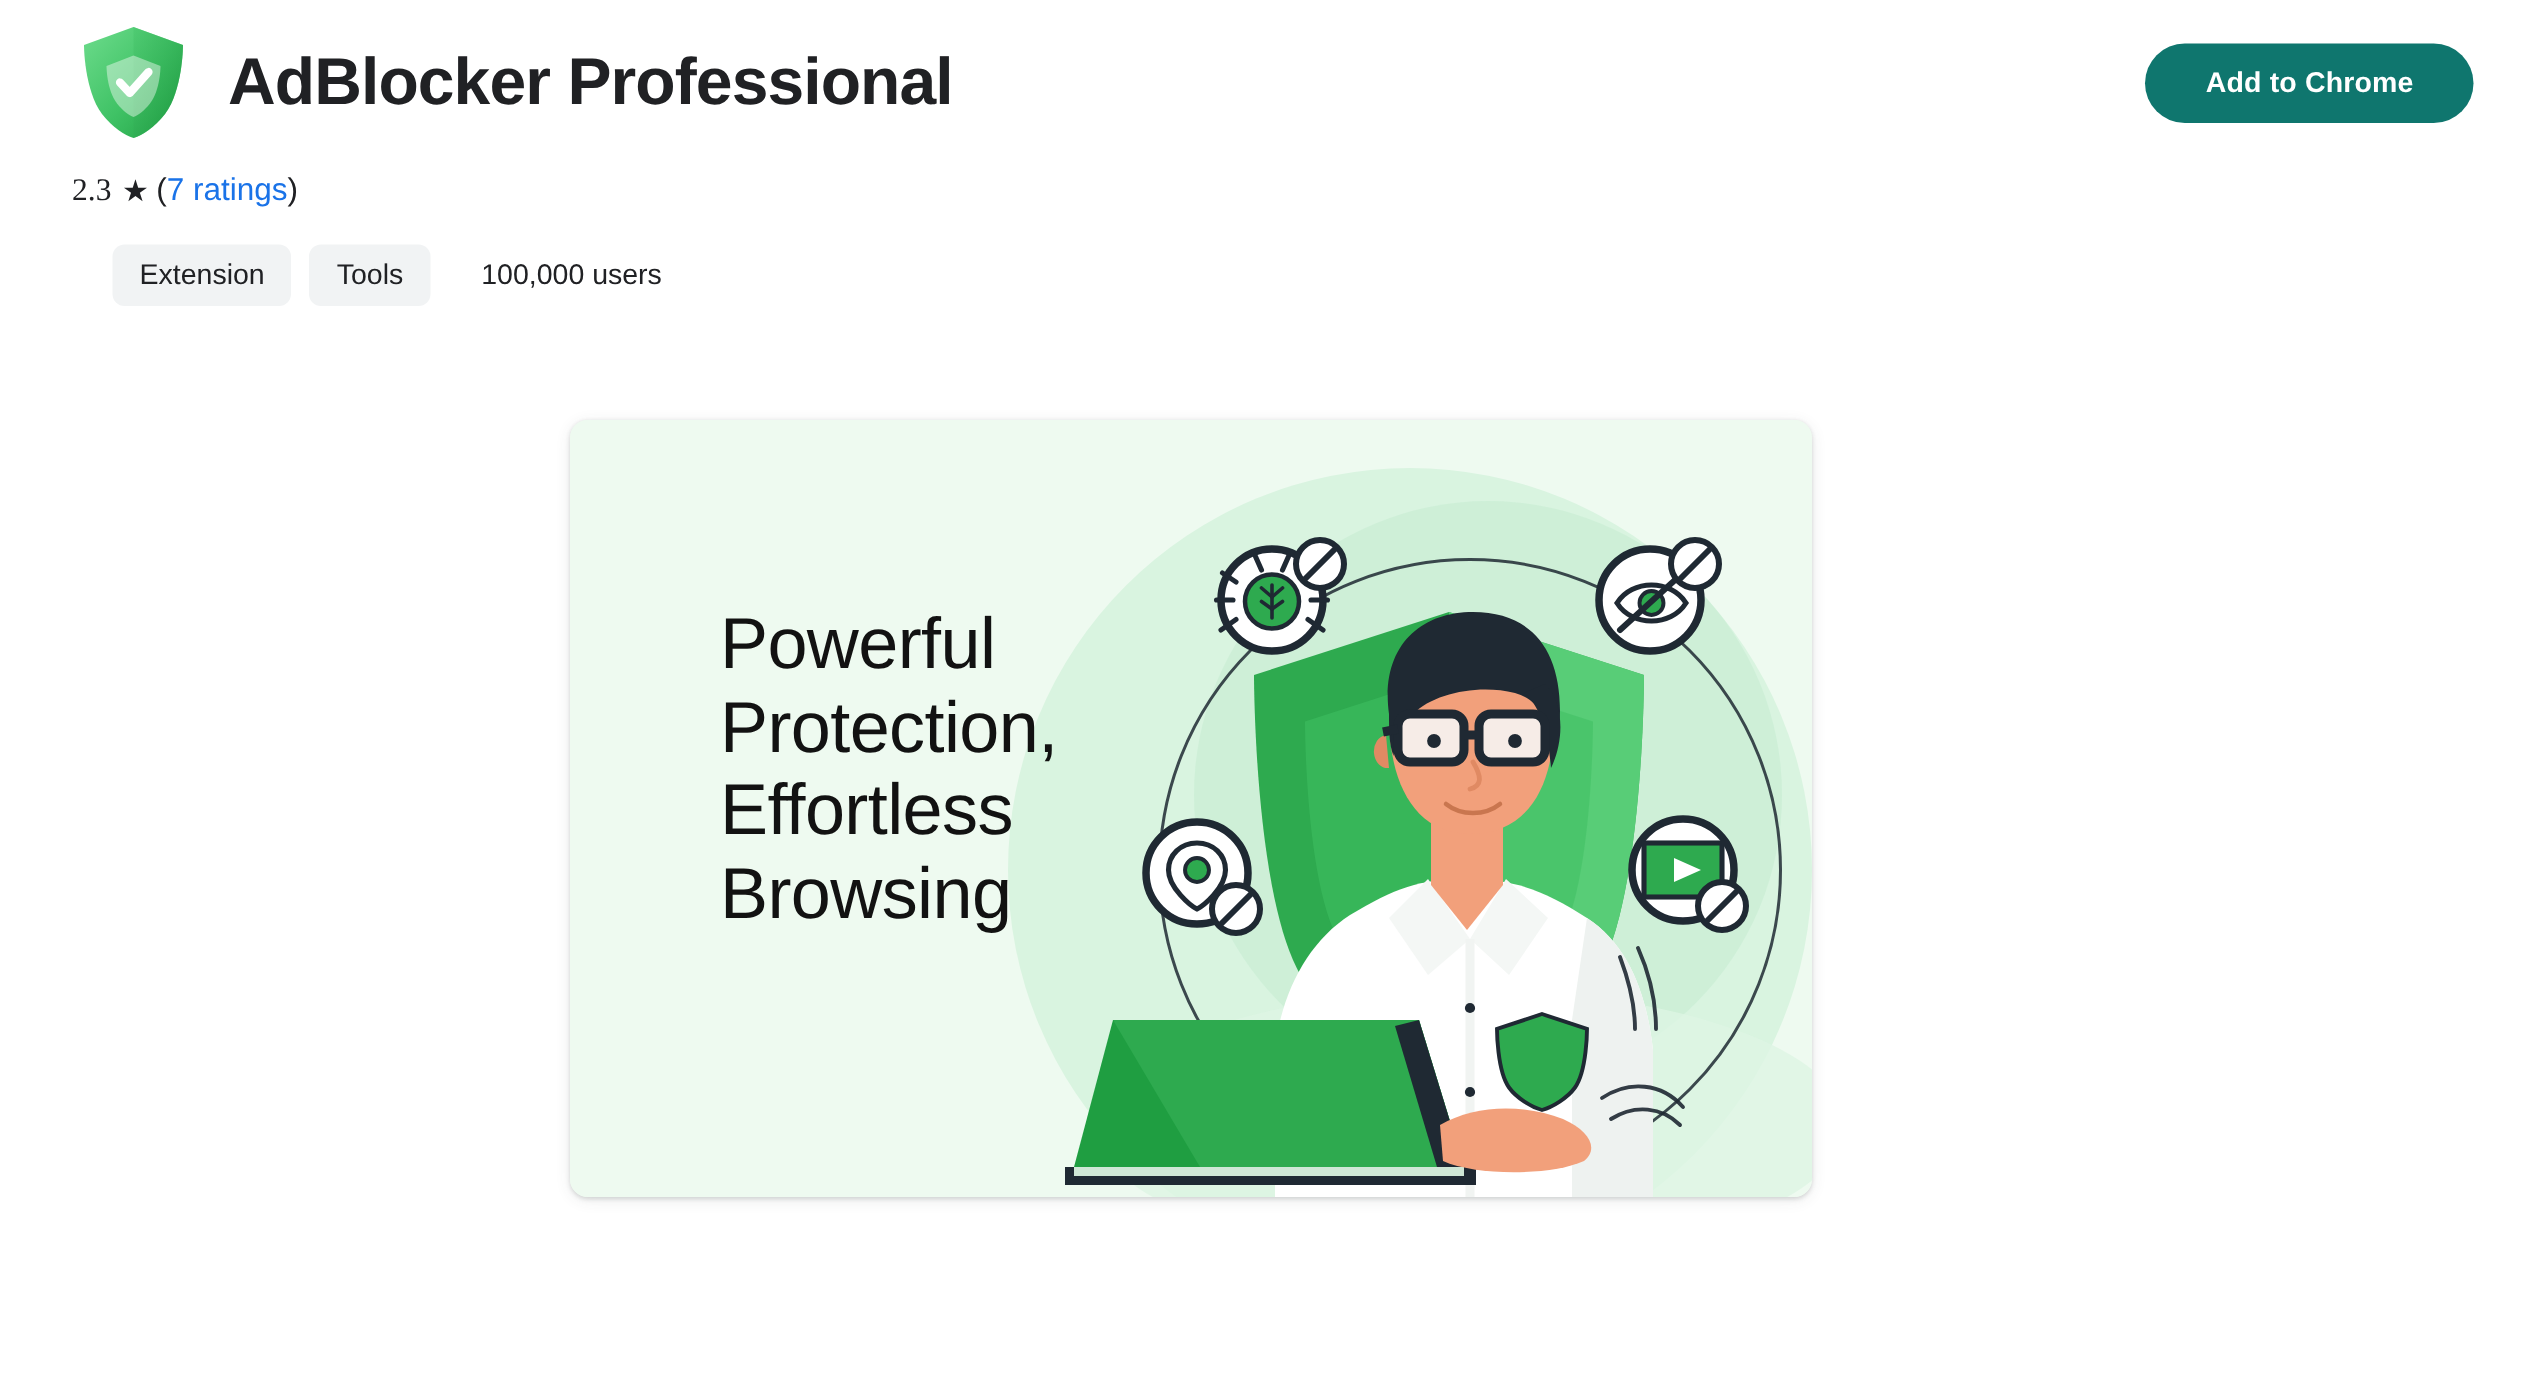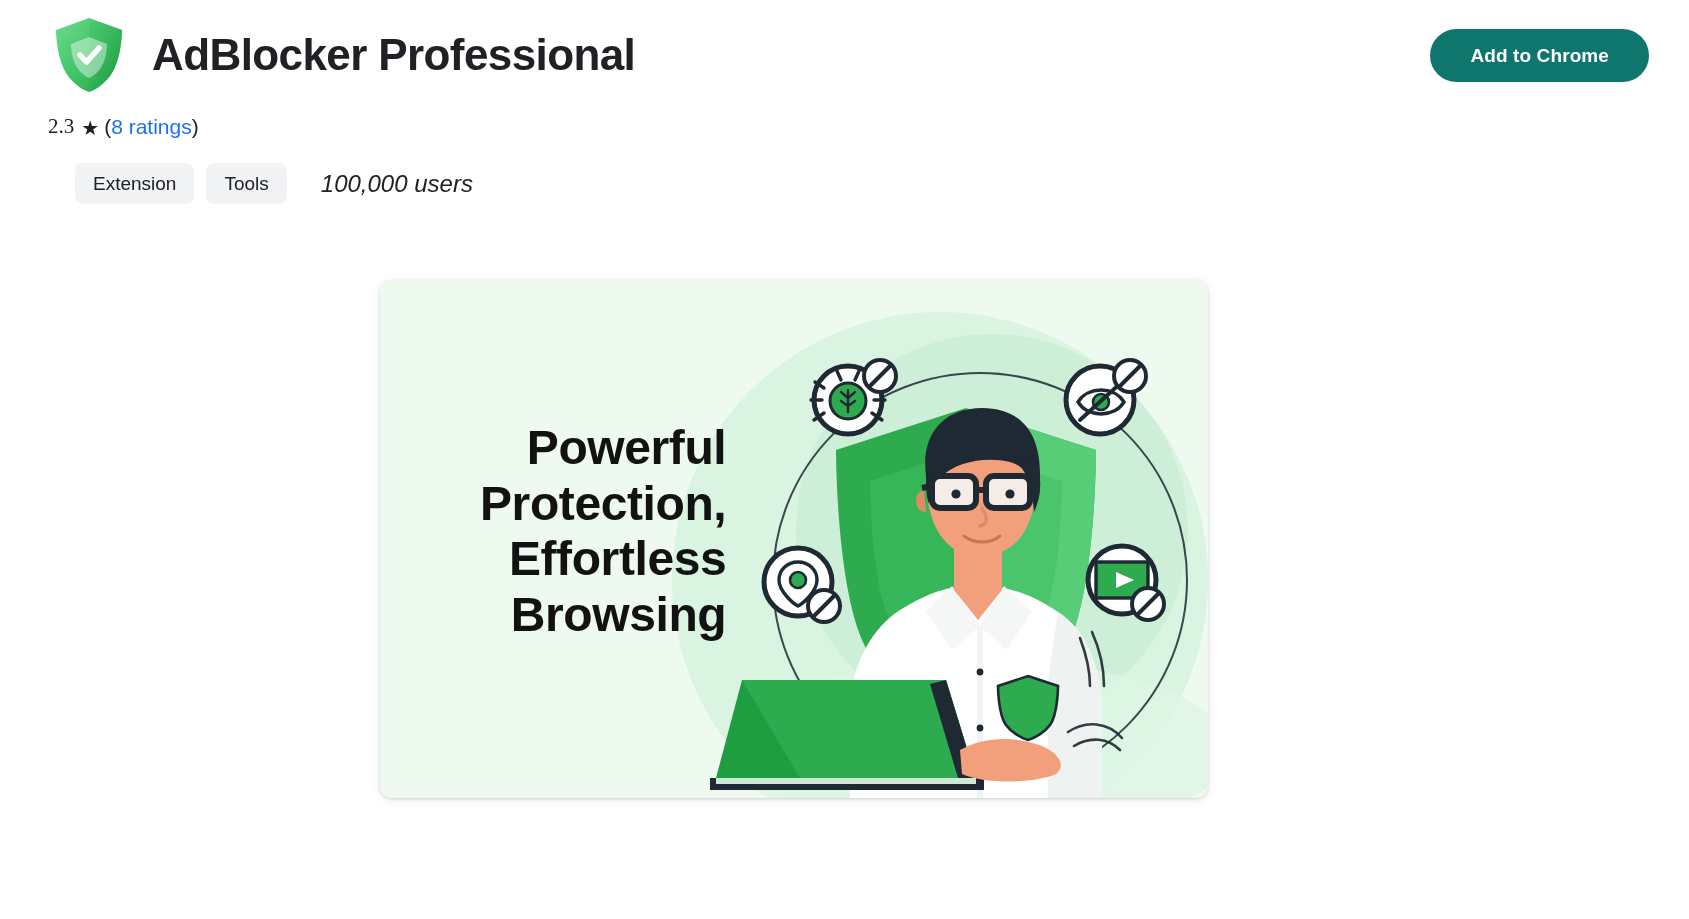--- a/index.html
+++ b/index.html
@@ -98,50 +98,48 @@
     padding: 11px 18px;
     font-size: 19px;
     color: #202124;
     line-height: 1;
     cursor: pointer;
     font-family: inherit;
     margin-right: 12px;
     white-space: nowrap;
   }
   .users-count {
-    font-size: 24px;
+    font-size: 19px;
     color: #202124;
     margin-left: 22px;
     line-height: 1;
     white-space: nowrap;
-    font-style: italic;
   }
 
   
   .promo-card {
     position: absolute;
     left: 380px; top: 280px;
     width: 828px; height: 518px;
     background: #eefaf0;
     border-radius: 12px;
     box-shadow: 0 1px 3px rgba(60,64,67,0.18), 0 2px 10px rgba(60,64,67,0.10);
     overflow: hidden;
   }
   .promo-svg { display: block; width: 100%; height: 100%; }
   .promo-headline {
     position: absolute;
     left: 100px;
-    top: 140px;
+    top: 122px;
     font-size: 48px;
-    font-weight: 700;
+    font-weight: 400;
     line-height: 1.16;
     color: #121212;
     letter-spacing: -0.4px;
     white-space: pre-line;
-    text-align: right;
   }
 </style>
 </head>
 <body>
 
 <div class="page">
 
   <div class="header-row">
 
     <svg class="app-logo" viewBox="0 0 82 82">
@@ -166,21 +164,21 @@
 
     <div class="header-spacer"></div>
 
     <button class="add-btn">Add to Chrome</button>
   </div>
 
   <div class="rating-row">
     <span class="rating-value">2.3</span>
     <span class="star-icon">★</span>
     <span class="rating-paren">(</span>
-    <a class="rating-link" href="#">8 ratings</a>
+    <a class="rating-link" href="#">7 ratings</a>
     <span class="rating-paren">)</span>
   </div>
 
   <div class="chips-row">
     <button class="chip">Extension</button>
     <button class="chip">Tools</button>
     <span class="users-count">100,000 users</span>
   </div>
 
   <div class="promo-card">

